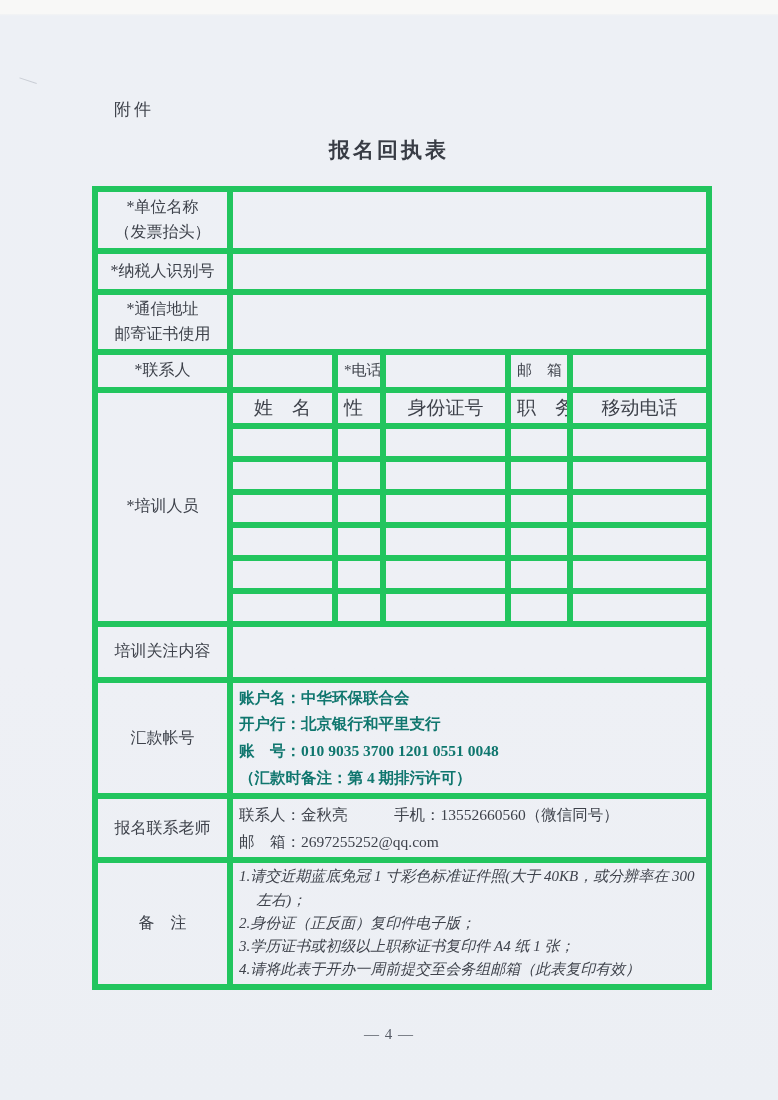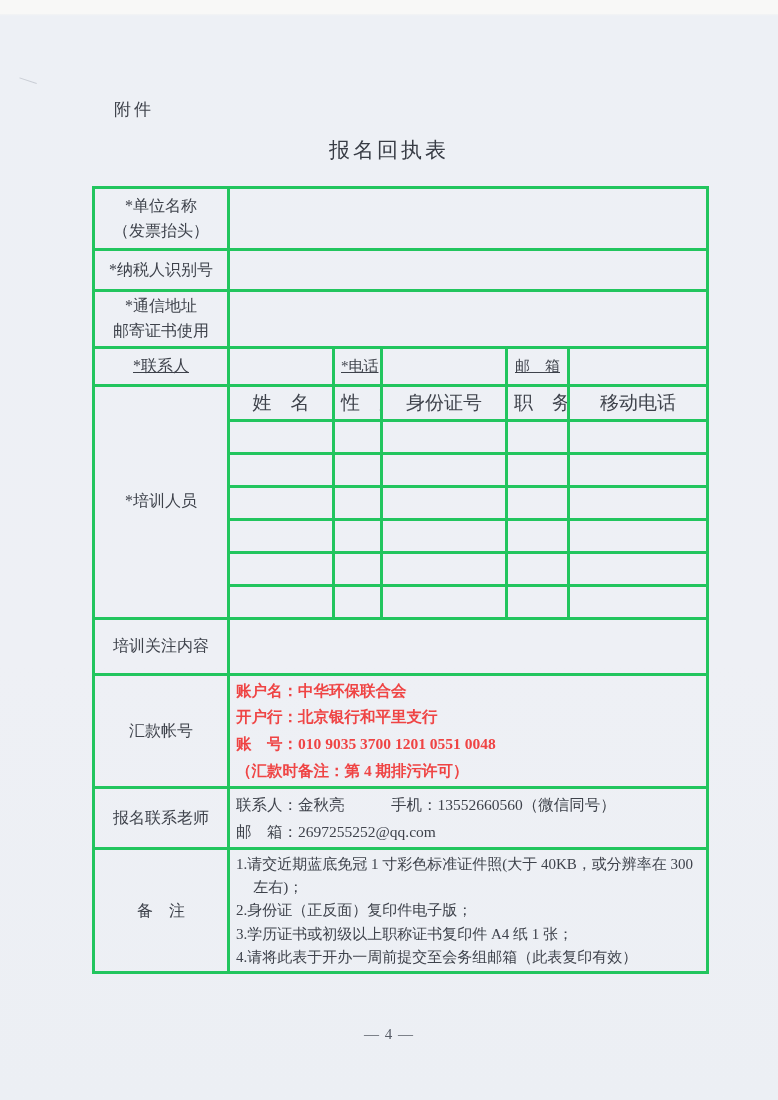--- a/index.html
+++ b/index.html
@@ -22,60 +22,60 @@
     transform: rotate(18deg);
     opacity: .7;
   }
   .attachment {
     position: absolute; left: 114px; top: 98px;
     font-size: 17px; letter-spacing: 3px;
   }
   .doc-title {
     position: absolute; left: 0; top: 136px; width: 778px;
     text-align: center;
-    font-size: 21px; font-weight: normal; letter-spacing: 3px;
+    font-size: 21px; font-weight: bold; letter-spacing: 3px;
     color: #383c45;
   }
   table.form {
     position: absolute; left: 92px; top: 186px;
     width: 614px;
     border-collapse: collapse;
     table-layout: fixed;
     font-size: 16px;
   }
   table.form td, table.form th {
-    border: 3px solid #22c55e;
+    border: 6px solid #22c55e;
     padding: 2px 6px;
     vertical-align: middle;
     font-weight: normal;
     overflow: hidden;
   }
   td.lbl {
     text-align: center;
     line-height: 1.55;
     color: #3e424b;
   }
   td.fill { background: transparent; }
   .h62  { height: 62px; }
   .h43  { height: 41px; }
   .h50  { height: 50px; margin-left: 36px; }
-  .h38  { height: 38px; text-decoration: underline; }
+  .h38  { height: 38px; }
   .h35  { height: 35px; }
   .h33  { height: 33px; }
   .h56  { height: 56px; }
   .h110 { height: 110px; }
   .h124 { height: 124px; }
   th.cellhead {
     text-align: center; font-size: 19px; white-space: nowrap; padding: 2px 1px;
   }
   td.minor { font-size: 15px; text-align: center; white-space: nowrap; padding: 2px 1px; }
   td.content { padding: 4px 10px; vertical-align: middle; }
-  .bank-lines { font-weight: bold; font-size: 15.5px; line-height: 1.72; color: #ef4444; font-family: Liberation Serif, serif; }
+  .bank-lines { font-weight: bold; font-size: 15.5px; line-height: 1.72; color: #0f766e; font-family: Liberation Serif, serif; }
   .contact-lines { font-size: 15.5px; line-height: 1.75; }
-  .note-list { font-size: 15px; line-height: 1.55; }
+  .note-list { font-size: 15px; line-height: 1.55; font-style: italic; }
   .note-item { padding-left: 1.15em; text-indent: -1.15em; }
   .page-number {
     position: absolute; left: 0; top: 1026px; width: 778px;
     text-align: center; font-size: 15px; color: #565b65; letter-spacing: 1px;
   }
 </style>
 </head>
 <body>
 
 <div class="top-edge"></div>

